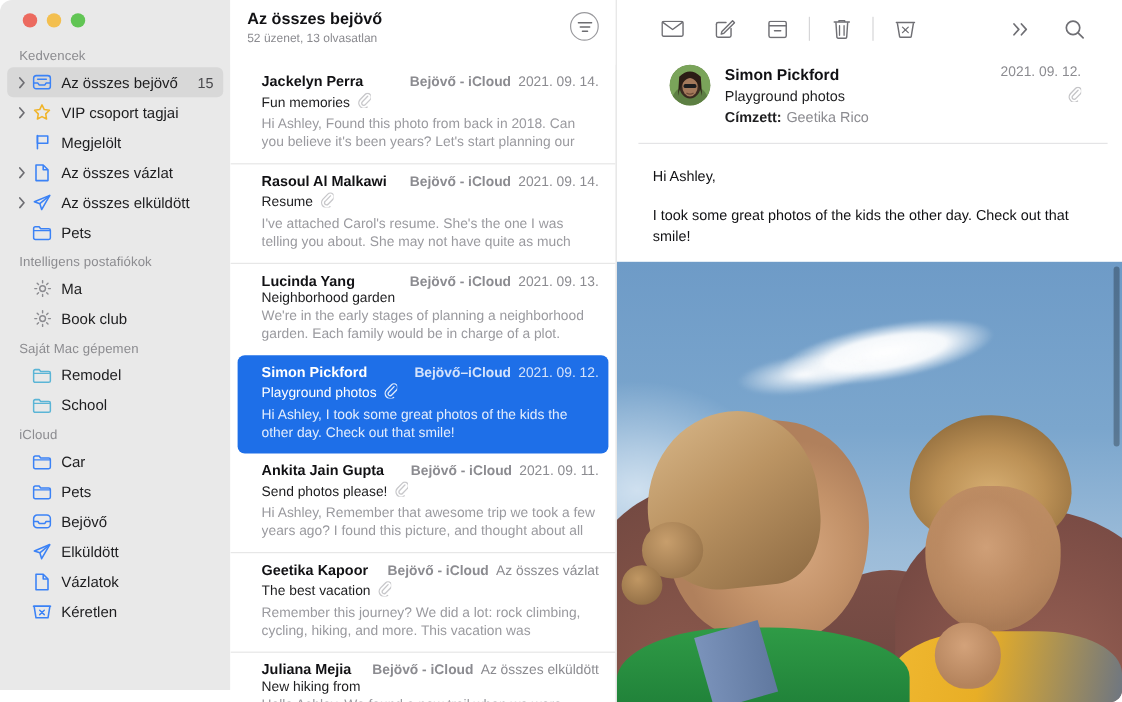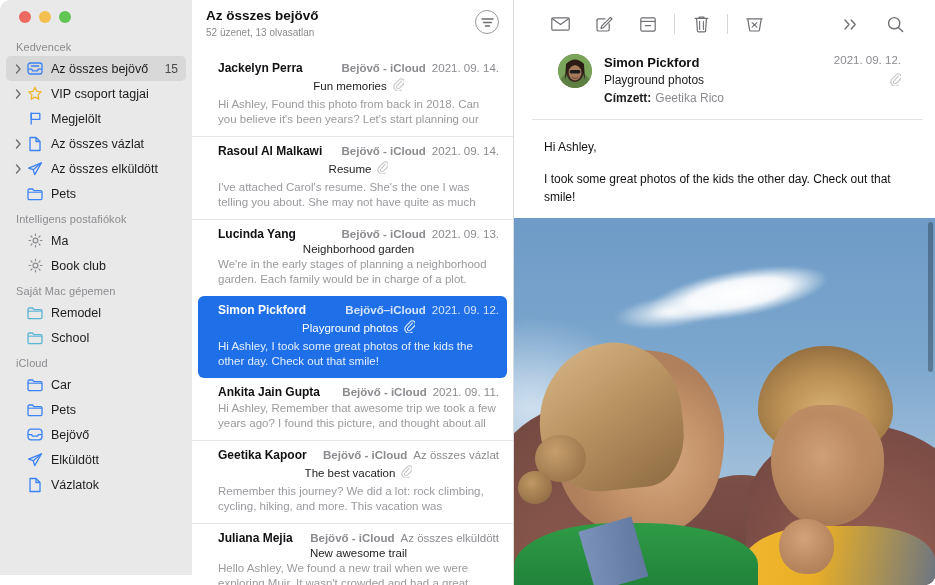--- a/index.html
+++ b/index.html
@@ -154,21 +154,21 @@
     font-weight: bold;
   }
   .msg-date {
     font-size: 11.5px;
     color: #8b8b90;
     flex: 0 0 auto;
   }
   .msg-line2 {
     display: flex;
     align-items: center;
-    justify-content: center;
+    justify-content: flex-start;
     margin-top: 2px;
   }
   .msg-subject {
     font-size: 11.5px;
     color: #1d1d1f;
     white-space: nowrap;
     overflow: hidden;
     text-overflow: ellipsis;
   }
   .clip { flex: 0 0 auto; margin-left: 6px; opacity: .55; }
@@ -603,20 +603,31 @@
       <span class="sb-disc"></span>
       <span class="sb-icon">
         <svg width="14" height="16" viewBox="0 0 14 16">
             <path d="M2 1.5h6l4 4v9H2z" fill="none" stroke="#3b82f6" stroke-width="1.3" stroke-linejoin="round"></path>
             <path d="M8 1.5v4h4" fill="none" stroke="#3b82f6" stroke-width="1.3" stroke-linejoin="round"></path>
           </svg>
       </span>
       <span class="sb-label">Vázlatok</span>
     </div>
 
+    <div class="sb-row">
+      <span class="sb-disc"></span>
+      <span class="sb-icon">
+        <svg width="16" height="14" viewBox="0 0 16 14">
+            <path d="M1.4 2.2h13.2l-1.6 9.6H3z" fill="none" stroke="#3b82f6" stroke-width="1.3" stroke-linejoin="round"></path>
+            <path d="M0.8 2.2h14.4" stroke="#3b82f6" stroke-width="1.3" stroke-linecap="round"></path>
+            <path d="M6.1 5.6l3.8 3.6M9.9 5.6l-3.8 3.6" stroke="#3b82f6" stroke-width="1.2" stroke-linecap="round"></path>
+          </svg>
+      </span>
+      <span class="sb-label">Kéretlen</span>
+    </div>
   </div>
 
   <div class="msglist">
     <div class="msglist-header">
       <div class="mlh-titles">
         <div class="mlh-title">Az összes bejövő</div>
         <div class="mlh-sub">52 üzenet, 13 olvasatlan</div>
       </div>
       <div class="sort-btn">
         <svg width="13" height="11" viewBox="0 0 13 11">
@@ -689,20 +700,28 @@
         </div>
         <div class="msg-preview">Hi Ashley, I took some great photos of the kids the other day. Check out that smile!</div>
       </div>
 
       <div class="msg-row">
         <div class="msg-line1">
           <span class="msg-from">Ankita Jain Gupta</span>
           <span class="msg-mailbox">Bejövő - iCloud</span>
           <span class="msg-date">2021. 09. 11.</span>
         </div>
+        <div class="msg-line2">
+          <span class="msg-subject">Send photos please!</span>
+          <span class="clip">
+            <svg width="11" height="13" viewBox="0 0 11 13">
+                <path d="M8.4 3.2L4 7.8a1.7 1.7 0 102.4 2.4l4.1-4.2a3 3 0 10-4.3-4.2L2 6.1a4.3 4.3 0 006 6.1" fill="none" stroke="#9a9a9f" stroke-width="1.1" stroke-linecap="round"></path>
+              </svg>
+          </span>
+        </div>
         <div class="msg-preview">Hi Ashley, Remember that awesome trip we took a few years ago? I found this picture, and thought about all y…</div>
       </div>
 
       <div class="msg-row">
         <div class="msg-line1">
           <span class="msg-from">Geetika Kapoor</span>
           <span class="msg-mailbox">Bejövő - iCloud</span>
           <span class="msg-date">Az összes vázlat</span>
         </div>
         <div class="msg-line2">
@@ -716,21 +735,21 @@
         <div class="msg-preview">Remember this journey? We did a lot: rock climbing, cycling, hiking, and more. This vacation was amazing.…</div>
       </div>
 
       <div class="msg-row">
         <div class="msg-line1">
           <span class="msg-from">Juliana Mejia</span>
           <span class="msg-mailbox">Bejövő - iCloud</span>
           <span class="msg-date">Az összes elküldött</span>
         </div>
         <div class="msg-line2">
-          <span class="msg-subject">New awesome trail</span>
+          <span class="msg-subject">New hiking from</span>
         </div>
         <div class="msg-preview">Hello Ashley, We found a new trail when we were exploring Muir. It wasn't crowded and had a great view.…</div>
       </div>
 
     </div>
   </div>
 
   <div class="reader">
 
     <div class="toolbar">

